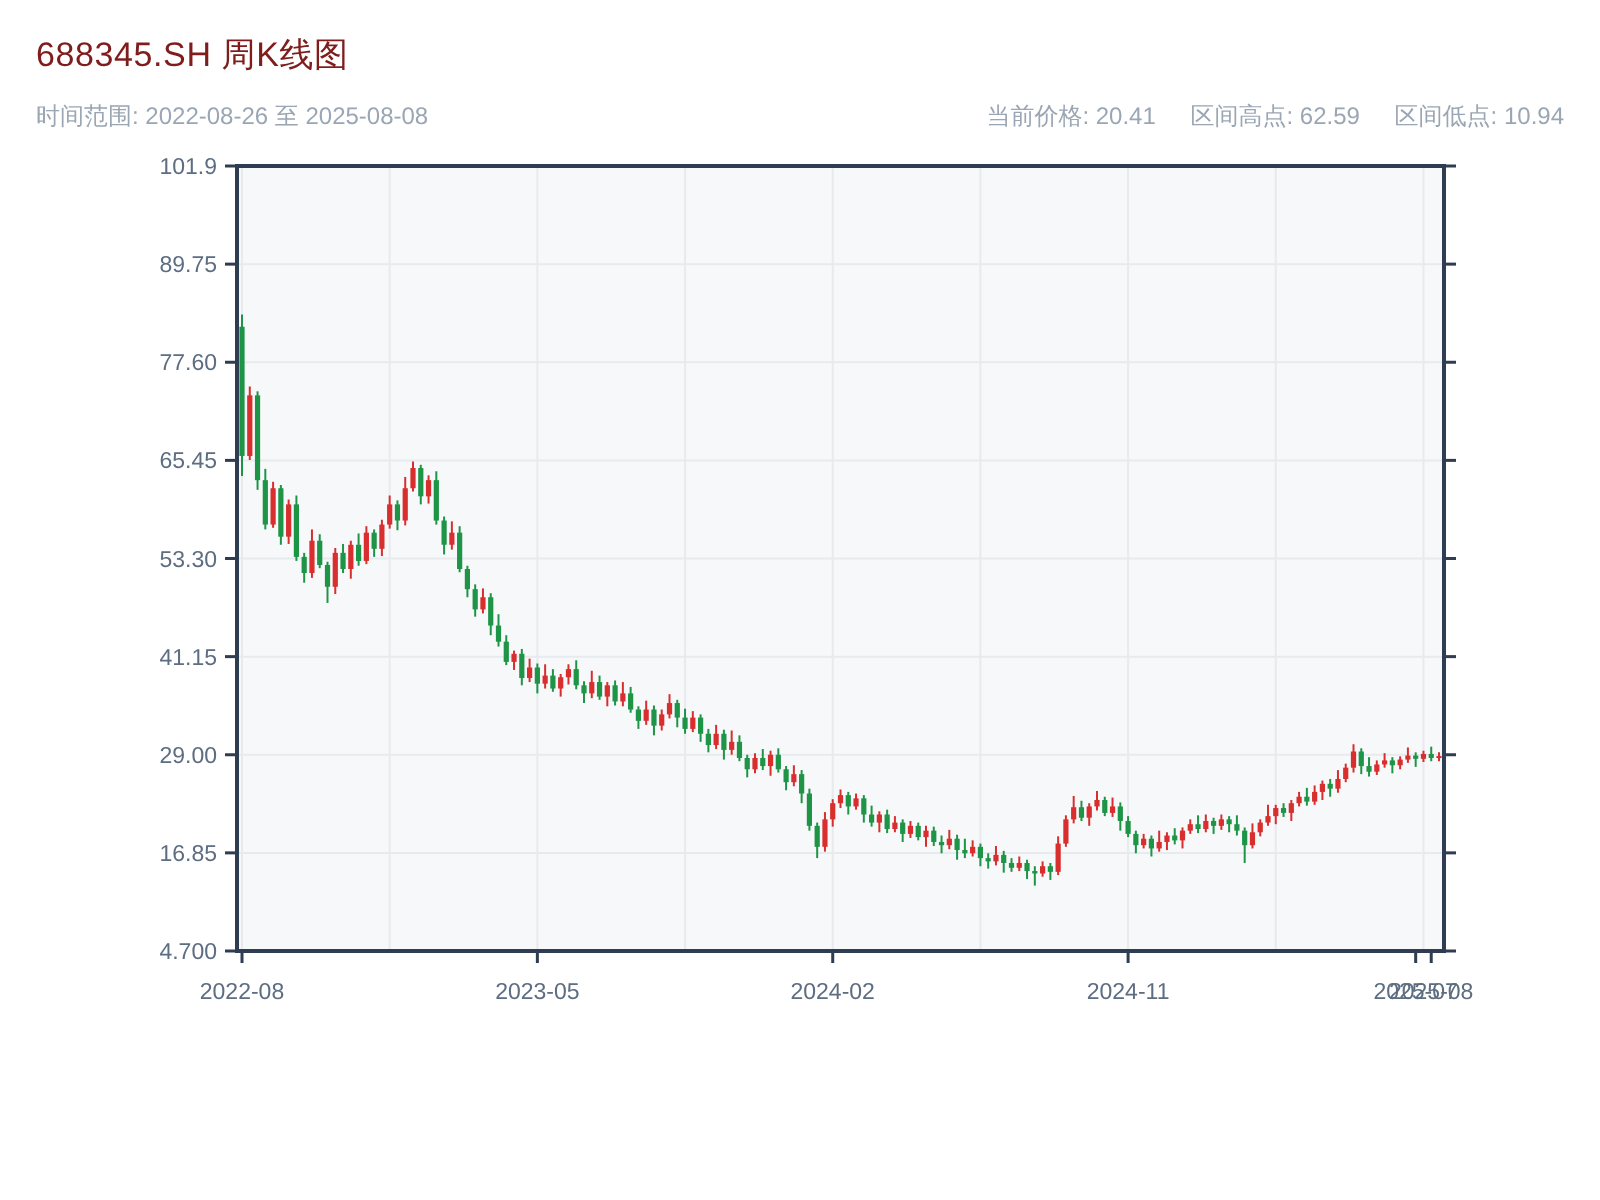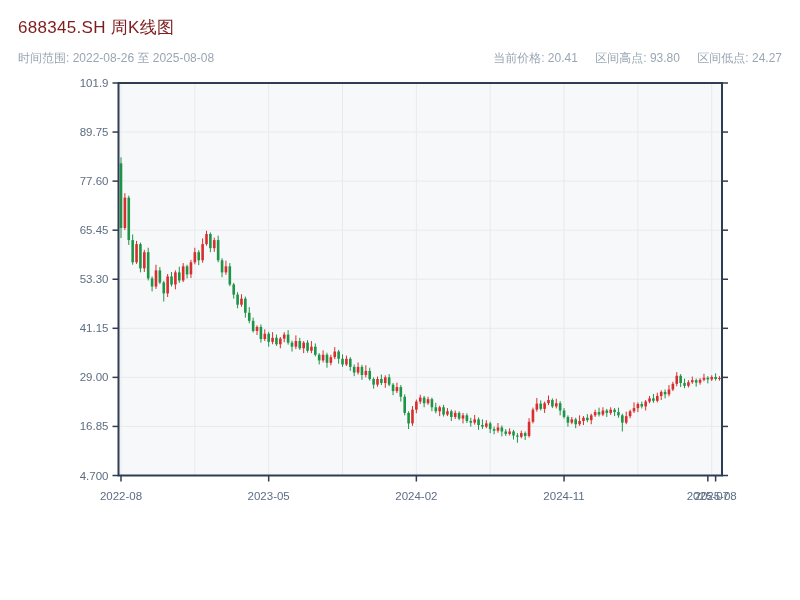--- a/index.html
+++ b/index.html
@@ -395,16 +395,16 @@
       <line x1="715.6136363636364" y1="475.5" x2="715.6136363636364" y2="481.5" stroke="#2e3d52" stroke-width="1.5"></line>
       <text x="715.6136363636364" y="499.5" text-anchor="middle" font-size="11.5" fill="#5d6d82">2025-08</text>
     </svg>
 </div>
 
 <div class="hdr-title">688345.SH 周K线图</div>
 <div class="hdr-row">
   <span>时间范围: 2022-08-26 至 2025-08-08</span>
   <span class="hdr-stats">
     <span>当前价格: 20.41</span>
-    <span>区间高点: 93.80</span>
-    <span>区间低点: 24.27</span>
+    <span>区间高点: 62.59</span>
+    <span>区间低点: 10.94</span>
   </span>
 </div>
 
 </body></html>

